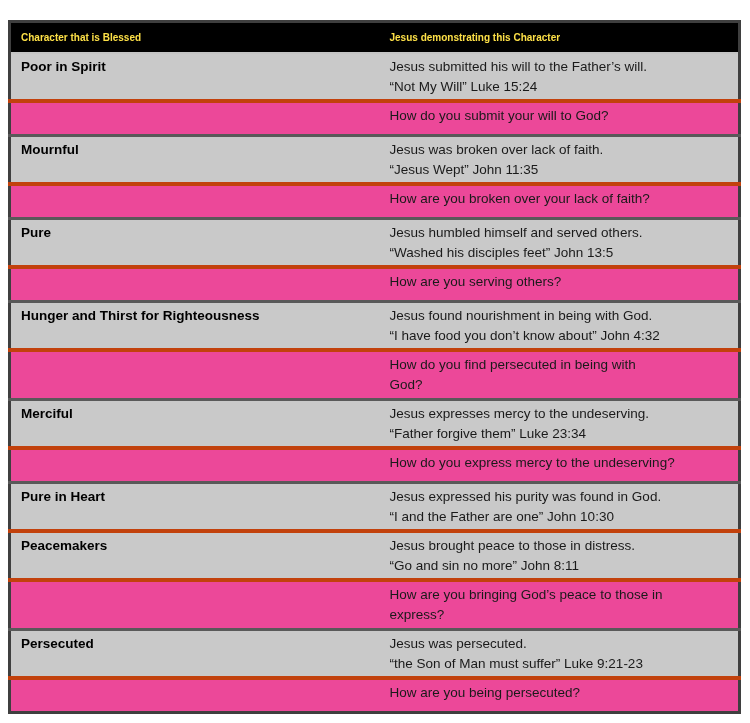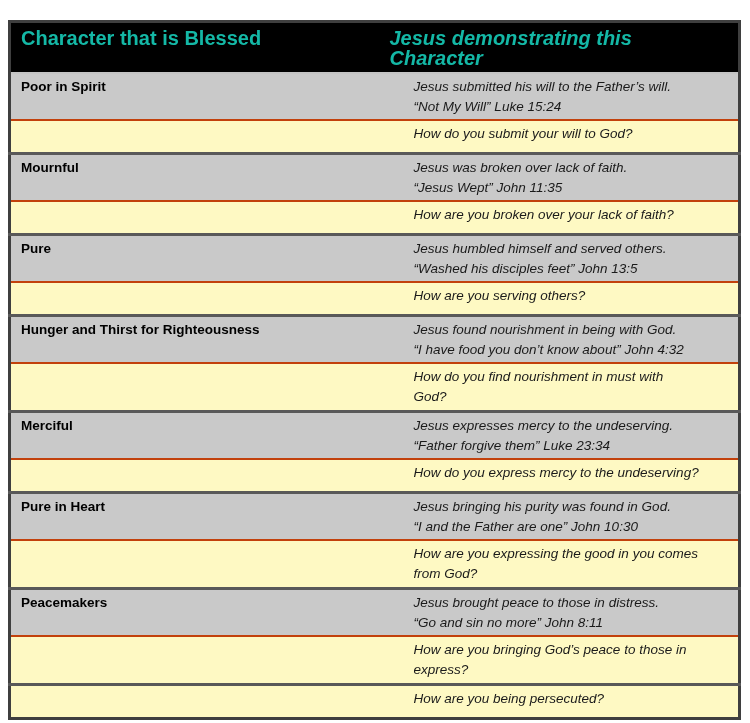--- a/index.html
+++ b/index.html
@@ -34,54 +34,54 @@
   }
   table.blessed-table {
     border: 3px solid #3f3f3f;
   }
   col.col-left  { width: 370px; }
   col.col-right { width: 360px; }
 
   td { vertical-align: top; }
 
   
-  td.cell-right { border-left: 3px solid #595959; font-style: italic; }
+  td.cell-right { border-left: 3px solid #595959; }
 
   
   tr.header-row td {
     background: #000000;
-    color: #14b8a6;
+    color: #fde047;
     font-weight: bold;
-    font-size: 20px;
+    font-size: 10px;
     padding: 5px 8px 4px 10px;
     border-bottom: 2px solid #c4c4c4;
   }
   tr.header-row td.cell-right { border-left-color: #000000; }
 
   
   tr.statement-row td {
     background: #c9c9c9;
     padding: 3px 8px 2px 10px;
-    border-bottom: 2px solid #c2410c;
+    border-bottom: 4px solid #c2410c;
   }
   tr.statement-row td.cell-left {
     font-weight: bold;
     color: #000000;
   }
 
   
   tr.question-row td {
-    background: #fef9c3;
+    background: #ec4899;
     padding: 3px 8px 3px 10px;
     height: 25px;
     border-bottom: 3px solid #595959;
   }
   tr.question-row:last-child td { border-bottom: 0; }
 
-  .line { min-height: 0; margin-left: 24px; }
+  .line { min-height: 0; }
 </style>
 </head>
 <body>
 
 <div class="page">
   <table class="blessed-table">
     <colgroup>
       <col class="col-left">
       <col class="col-right">
     </colgroup>
@@ -139,21 +139,21 @@
       <tr class="statement-row">
         <td class="cell-left">Hunger and Thirst for Righteousness</td>
         <td class="cell-right">
           <div class="line">Jesus found nourishment in being with God.</div>
           <div class="line">“I have food you don’t know about” John 4:32</div>
         </td>
       </tr>
       <tr class="question-row">
         <td class="cell-left"></td>
         <td class="cell-right">
-          <div class="line">How do you find nourishment in must with</div>
+          <div class="line">How do you find persecuted in being with</div>
           <div class="line">God?</div>
         </td>
       </tr>
 
       <tr class="statement-row">
         <td class="cell-left">Merciful</td>
         <td class="cell-right">
           <div class="line">Jesus expresses mercy to the undeserving.</div>
           <div class="line">“Father forgive them” Luke 23:34</div>
         </td>
@@ -162,47 +162,47 @@
         <td class="cell-left"></td>
         <td class="cell-right">
           <div class="line">How do you express mercy to the undeserving?</div>
           <div class="line"></div>
         </td>
       </tr>
 
       <tr class="statement-row">
         <td class="cell-left">Pure in Heart</td>
         <td class="cell-right">
-          <div class="line">Jesus bringing his purity was found in God.</div>
+          <div class="line">Jesus expressed his purity was found in God.</div>
           <div class="line">“I and the Father are one” John 10:30</div>
-        </td>
-      </tr>
-      <tr class="question-row">
-        <td class="cell-left"></td>
-        <td class="cell-right">
-          <div class="line">How are you expressing the good in you comes</div>
-          <div class="line">from God?</div>
         </td>
       </tr>
 
       <tr class="statement-row">
         <td class="cell-left">Peacemakers</td>
         <td class="cell-right">
           <div class="line">Jesus brought peace to those in distress.</div>
           <div class="line">“Go and sin no more” John 8:11</div>
         </td>
       </tr>
       <tr class="question-row">
         <td class="cell-left"></td>
         <td class="cell-right">
           <div class="line">How are you bringing God’s peace to those in</div>
           <div class="line">express?</div>
         </td>
       </tr>
 
+      <tr class="statement-row">
+        <td class="cell-left">Persecuted</td>
+        <td class="cell-right">
+          <div class="line">Jesus was persecuted.</div>
+          <div class="line">“the Son of Man must suffer” Luke 9:21-23</div>
+        </td>
+      </tr>
       <tr class="question-row">
         <td class="cell-left"></td>
         <td class="cell-right">
           <div class="line">How are you being persecuted?</div>
           <div class="line"></div>
         </td>
       </tr>
     </tbody>
   </table>
 </div>

